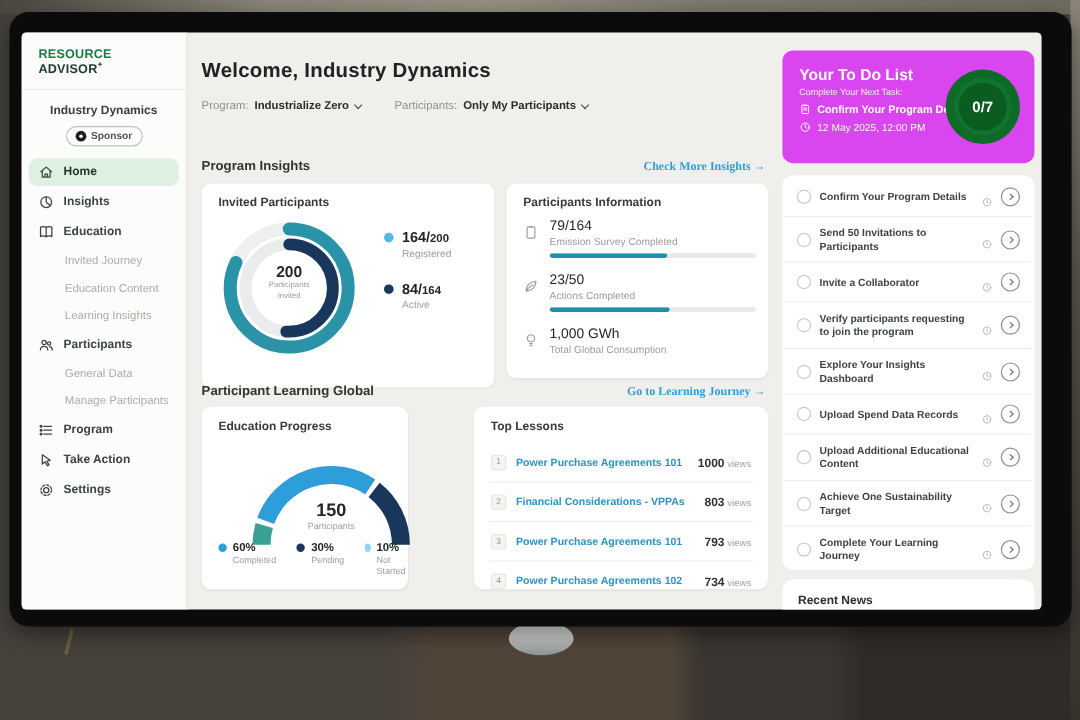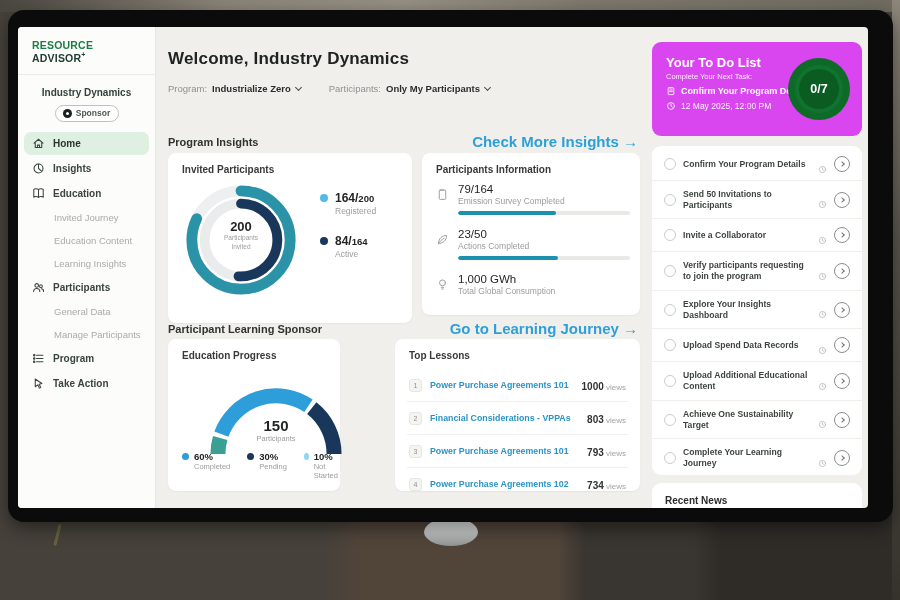--- a/index.html
+++ b/index.html
@@ -46,21 +46,21 @@
   
   .main { position:absolute; left:138px; top:0; width:496px; height:100%; }
   .welcome { position:absolute; left:12px; top:22px; font-size:17px; font-weight:bold; color:#202322; letter-spacing:.2px; }
   .filters { position:absolute; left:12px; top:56px; display:flex; gap:28px; align-items:center; }
   .filter { display:flex; align-items:center; gap:5px; cursor:pointer; }
   .filter .flabel { font-size:9.5px; color:#8f918e; }
   .filter .fvalue { font-size:9.5px; font-weight:bold; color:#2b2d2c; }
   .chev { width:5px; height:5px; border-right:1.4px solid #41514b; border-bottom:1.4px solid #41514b; transform:rotate(45deg); margin-top:-3px; }
   .section-row { position:absolute; left:12px; right:14px; display:flex; justify-content:space-between; align-items:center; }
   .section-title { font-size:11px; font-weight:bold; color:#30332f; }
-  .link { font-size:15px; font-weight:bold; color:#2da0d8; cursor:pointer; }
+  .link { font-size:10px; font-weight:bold; color:#2da0d8; cursor:pointer;font-family:Liberation Serif, serif; }
   .card { position:absolute; background:#fff; border-radius:8px; box-shadow:0 1px 2px rgba(60,60,55,.06); }
   .card-title { font-size:10px; font-weight:bold; color:#373a38; padding:11px 14px 0; }
 
   
   .donut-wrap { position:absolute; left:14px; top:28px; width:118px; height:118px; }
   .donut-center { position:absolute; left:0; top:38px; width:118px; text-align:center; }
   .donut-center .dv { font-size:13px; font-weight:bold; color:#232625; }
   .donut-center .dl { font-size:6.5px; color:#9b9d9a; line-height:1.35; }
   .legend-col { position:absolute; left:152px; top:38px; display:flex; flex-direction:column; gap:18px; }
   .leg-item { display:flex; gap:7px; }
@@ -205,20 +205,29 @@
             <span class="nav-label">Program</span>
           </div>
           <div class="nav-item">
             <span class="nav-icon">
                 <svg viewBox="0 0 16 16">
                   <path d="M4 2.5 12.2 8l-3.4.9 2 3.9-1.7.9-2-4L4 12z"></path>
                 </svg>
               </span>
             <span class="nav-label">Take Action</span>
           </div>
+          <div class="nav-item">
+            <span class="nav-icon">
+                <svg viewBox="0 0 16 16">
+                  <circle cx="8" cy="8" r="2.6"></circle>
+                  <circle cx="8" cy="8" r="5.4" stroke-dasharray="2.3 1.9"></circle>
+                </svg>
+              </span>
+            <span class="nav-label">Settings</span>
+          </div>
         </nav>
       </aside>
 
       <div class="main">
         <h1 class="welcome">Welcome, Industry Dynamics</h1>
 
         <div class="filters">
           <div class="filter">
             <span class="flabel">Program:</span>
             <span class="fvalue">Industrialize Zero</span>
@@ -303,21 +312,21 @@
                   </svg></span>
               <span>
                 <div class="info-val">1,000 GWh</div>
                 <div class="info-lab">Total Global Consumption</div>
               </span>
             </div>
           </div>
         </div>
 
         <div class="section-row" style="top:293px;">
-          <span class="section-title">Participant Learning Sponsor</span>
+          <span class="section-title">Participant Learning Global</span>
           <span class="link"><span>Go to Learning Journey</span> <span>→</span></span>
         </div>
 
         <div class="card" style="left:12px; top:312px; width:172px; height:152px;">
           <div class="card-title">Education Progress</div>
           <div class="gauge-wrap">
             <svg viewBox="0 0 200 110" width="188" height="103">
               <path d="M 38 95 A 62 62 0 0 1 40.4 77.9" fill="none" stroke="#3aa093" stroke-width="16"></path>
               <path d="M 41.7 73.8 A 62 62 0 0 1 134.7 43.6" fill="none" stroke="#2d9ed9" stroke-width="16"></path>
               <path d="M 138.2 46.1 A 62 62 0 0 1 162 95" fill="none" stroke="#18375b" stroke-width="16"></path>

